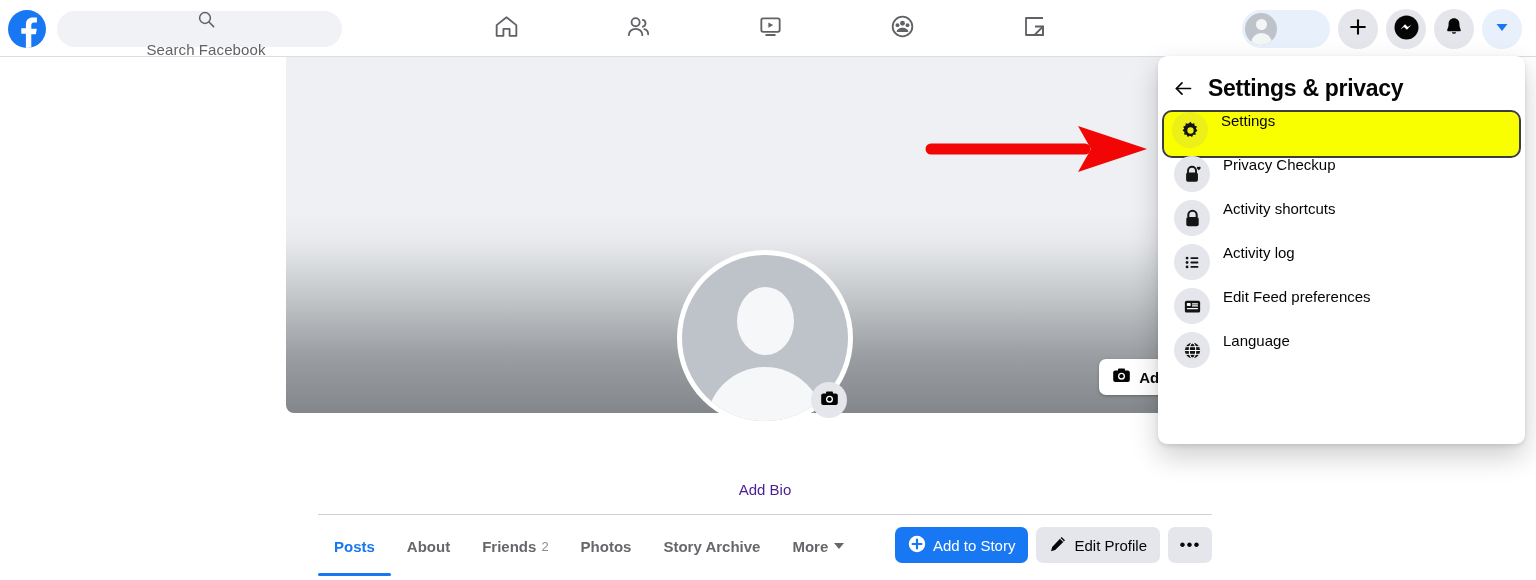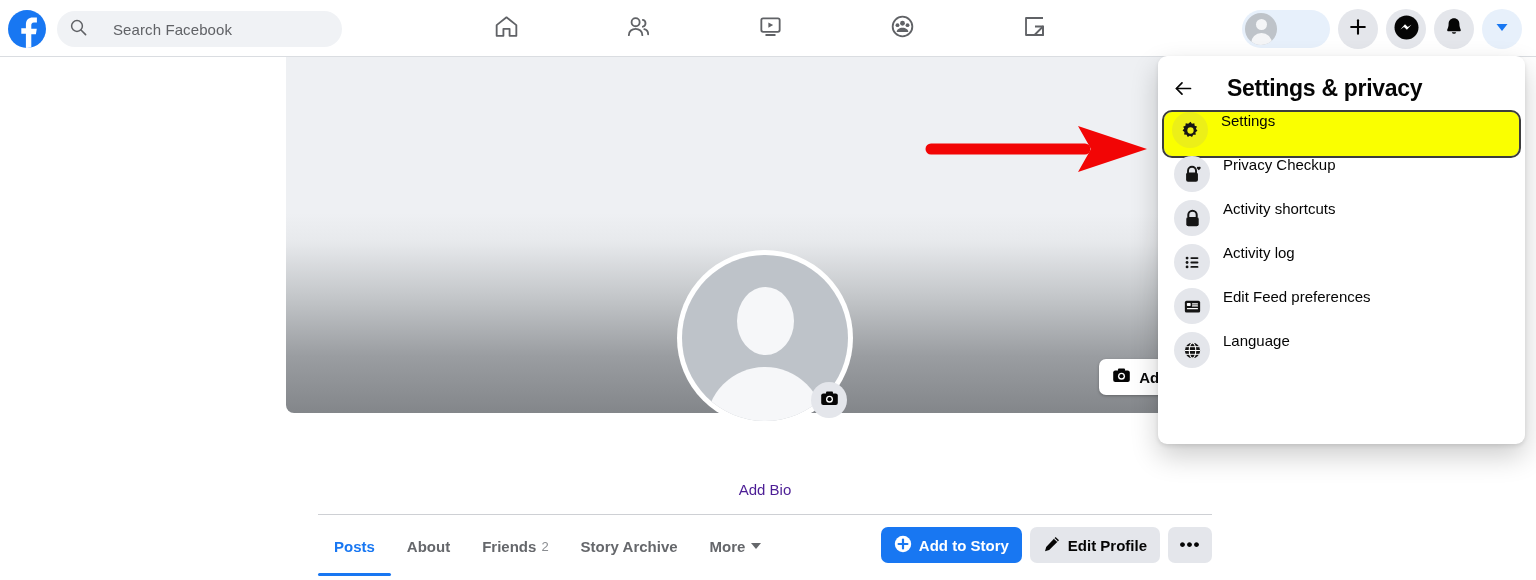--- a/index.html
+++ b/index.html
@@ -36,21 +36,22 @@
 
   .search-pill {
     position: absolute;
     left: 57px; top: 11px;
     width: 285px; height: 36px;
     background: #f0f2f5;
     border-radius: 20px;
     display: flex;
     align-items: center;
     padding-left: 13px;
-    gap: 26px;
+    gap: 9px;
+    flex-direction: column;
   }
   .search-pill .ph {
     font-size: 15px;
     color: #606266;
     letter-spacing: .1px;
   }
 
   .nav-center {
     position: absolute;
     left: 440px; top: 0;
@@ -274,21 +275,21 @@
   }
   .btn {
     height: 36px;
     border-radius: 7px;
     display: flex;
     align-items: center;
     justify-content: center;
     gap: 7px;
     padding: 0 13px;
     font-size: 15px;
-    font-weight: bold;
+    font-weight: normal;
     cursor: pointer;
     white-space: nowrap;
   }
   .btn-primary { background: #1877f2; color: #ffffff; }
   .btn-secondary { background: #e4e6eb; color: #050505; }
   .btn-dots {
     background: #e4e6eb;
     width: 44px;
     padding: 0;
     color: #050505;
@@ -305,21 +306,21 @@
     background: #ffffff;
     border-radius: 9px;
     box-shadow: 0 12px 28px rgba(0,0,0,.20), 0 2px 4px rgba(0,0,0,.10);
     z-index: 60;
     padding: 8px;
     overflow: hidden;
   }
   .dd-header {
     display: flex;
     align-items: center;
-    gap: 33px;
+    gap: 14px;
     height: 48px;
     padding: 0 6px;
   }
   .dd-back {
     width: 22px; height: 22px;
     display: flex;
     align-items: center;
     justify-content: center;
     cursor: pointer;
   }
@@ -520,20 +521,23 @@
 <div class="tabbar">
   <div class="tab-item active">
     <span>Posts</span>
   </div>
   <div class="tab-item">
     <span>About</span>
   </div>
   <div class="tab-item">
     <span>Friends</span>
     <span class="tab-count">2</span>
+  </div>
+  <div class="tab-item">
+    <span>Photos</span>
   </div>
   <div class="tab-item">
     <span>Story Archive</span>
   </div>
   <div class="tab-item">
     <span>More</span>
     <span class="caret-sm"></span>
   </div>
 
   <div class="action-btns">

